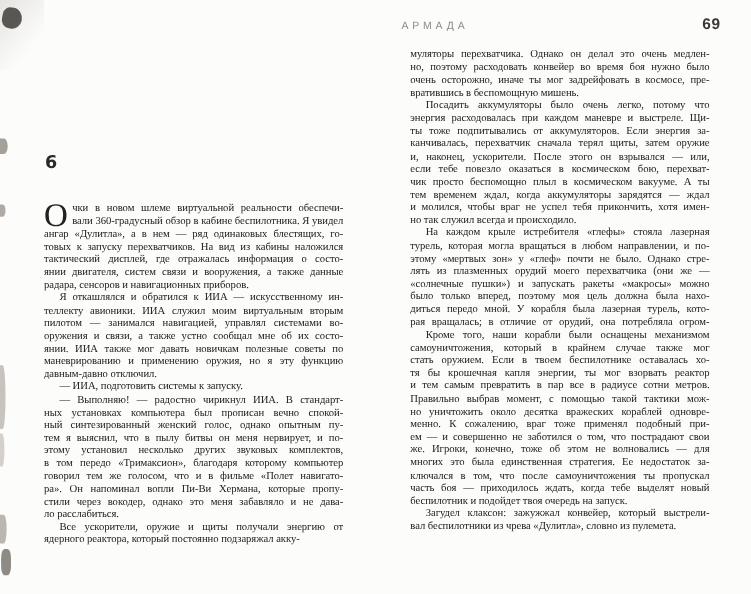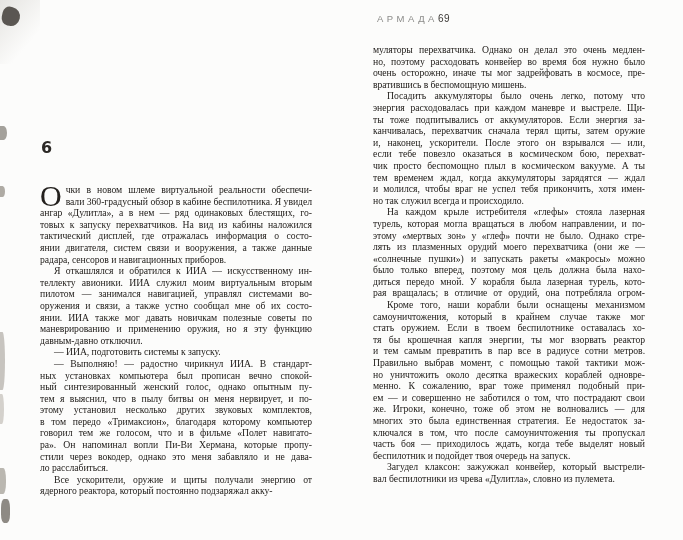--- a/index.html
+++ b/index.html
@@ -14,29 +14,29 @@
   
   .page{position:absolute;}
   .page-left{left:40px;top:140px;width:272px;}
   .page-right{left:373px;top:14px;width:272px;}
   .chapter-number{
     font-family:"DejaVu Sans","Liberation Sans",sans-serif;
     font-weight:800;font-size:16px;line-height:16px;color:#2c2926;
     letter-spacing:0.5px;margin-left:1px;
   }
   .running-header{
-    position:absolute;left:377px;top:13px;width:290px;height:13px;
-    display:flex;justify-content:flex-start;align-items:baseline;
+    position:absolute;left:365px;top:13px;width:290px;height:13px;
+    display:flex;justify-content:space-between;align-items:baseline;
     font-family:"Liberation Sans","DejaVu Sans",sans-serif;
   }
   .running-title{
     font-size:9.5px;color:#8b8b89;letter-spacing:3.5px;font-weight:400;
   }
   .running-pagenum{
-    font-size:10px;color:#3a3734;font-weight:400;letter-spacing:0.5px;
+    font-size:14px;color:#3a3734;font-weight:700;letter-spacing:0.5px;
   }
   .body-text{position:absolute;width:272px;font-size:9.7px;line-height:11.6px;letter-spacing:-0.05px;}
   .body-left{left:0;top:44px;}   
   .body-right{left:0;top:30px;}  
   .para{margin:0;}
   .line{
     text-align:justify;text-align-last:justify;
     white-space:normal;
   }
   .line.last{text-align-last:left;}

